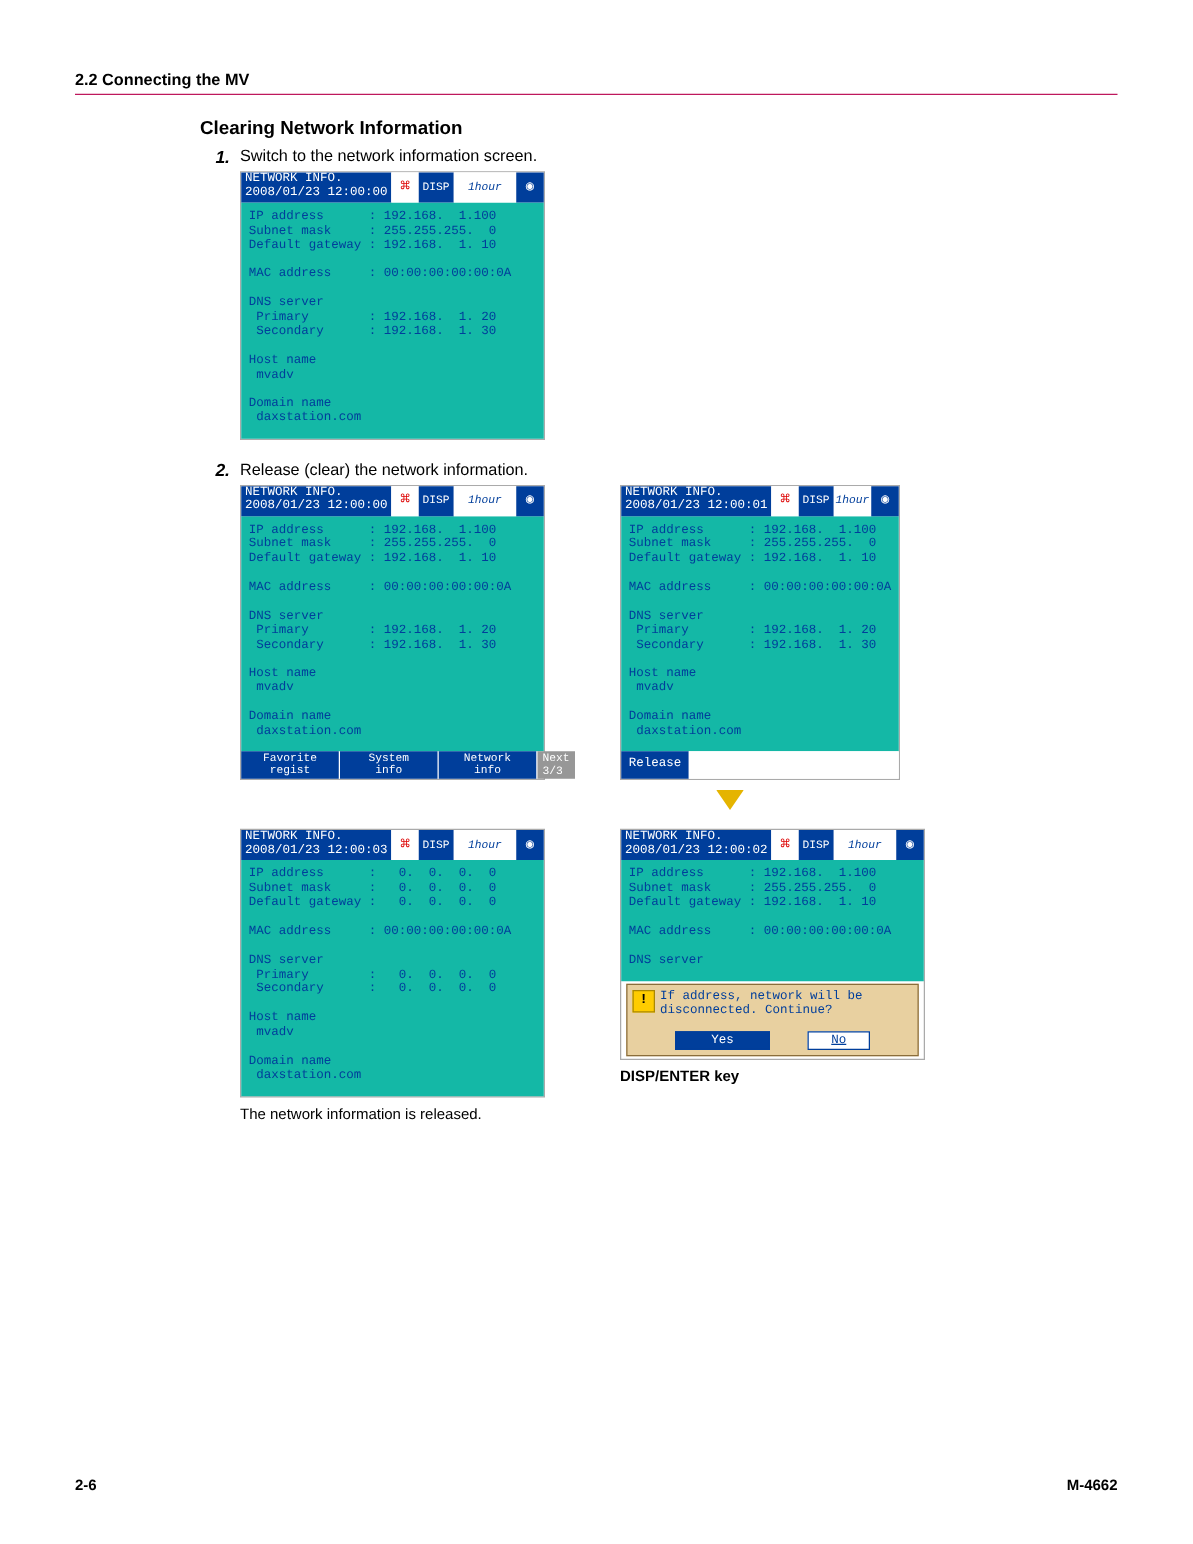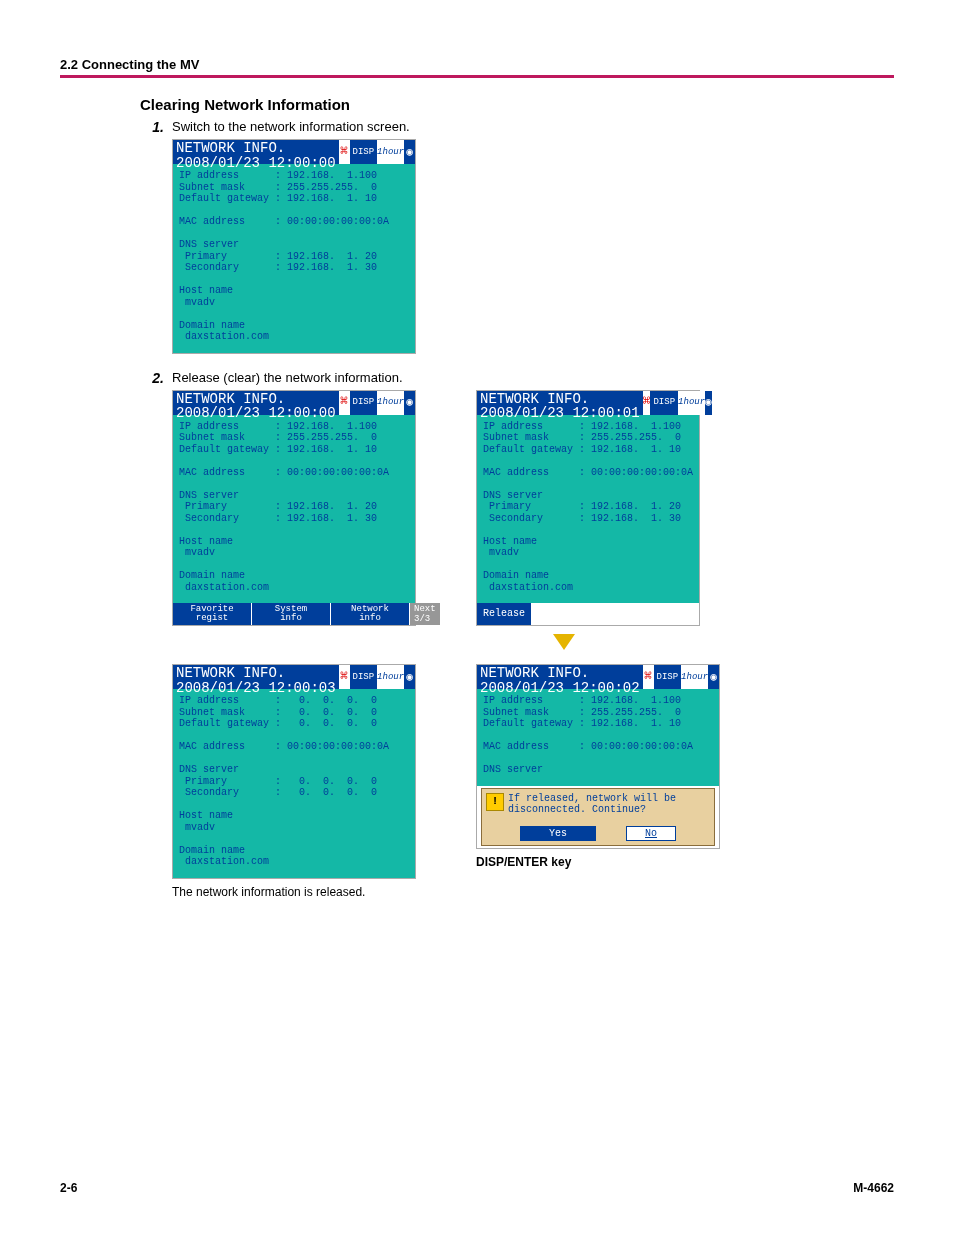--- a/index.html
+++ b/index.html
@@ -11,30 +11,30 @@
     color: #000;
   }
   .page {
     width: 954px;
     height: 1235px;
     box-sizing: border-box;
     padding: 55px 60px 30px 60px;
     position: relative;
   }
   .header-bar {
-    border-bottom: 3px solid #be185d;
+    border-bottom: 1px solid #be185d;
     padding-bottom: 2px;
     margin-bottom: 18px;
   }
   .header-bar .sec {
     font-size: 13px;
     font-weight: bold;
   }
   .content {
-    margin-left: 80px;
+    margin-left: 100px;
     width: 540px;
   }
   .h2 {
     font-size: 15px;
     font-weight: bold;
     margin-bottom: 6px;
   }
   .step {
     display: flex;
     margin-bottom: 4px;
@@ -72,21 +72,21 @@
   .screen-titlebar {
     display: flex;
     align-items: stretch;
     height: 24px;
     background: #fff;
   }
   .tb-left {
     background: #003e9b;
     color: #fff;
     padding: 1px 3px 0 3px;
-    font-size: 14px;
+    font-size: 10px;
     line-height: 1.05;
     flex: 0 0 auto;
   }
   .tb-icon {
     width: 22px;
     background: #fff;
     display: flex;
     align-items: center;
     justify-content: center;
     color: #d00;
@@ -422,21 +422,21 @@
 Subnet mask     : 255.255.255.  0
 Default gateway : 192.168.  1. 10
 
 MAC address     : 00:00:00:00:00:0A
 
 DNS server</div>
           <div class="dialog">
             <div class="dialog-inner">
               <div class="warn-icon">!</div>
               <div>
-                <div>If released, network will be</div>
+                <div>If address, network will be</div>
                 <div>disconnected. Continue?</div>
               </div>
             </div>
             <div class="dlg-buttons">
               <div class="dlg-btn-yes">Yes</div>
               <div class="dlg-btn-no">No</div>
             </div>
           </div>
         </div>
         <div class="caption b">DISP/ENTER key</div>

